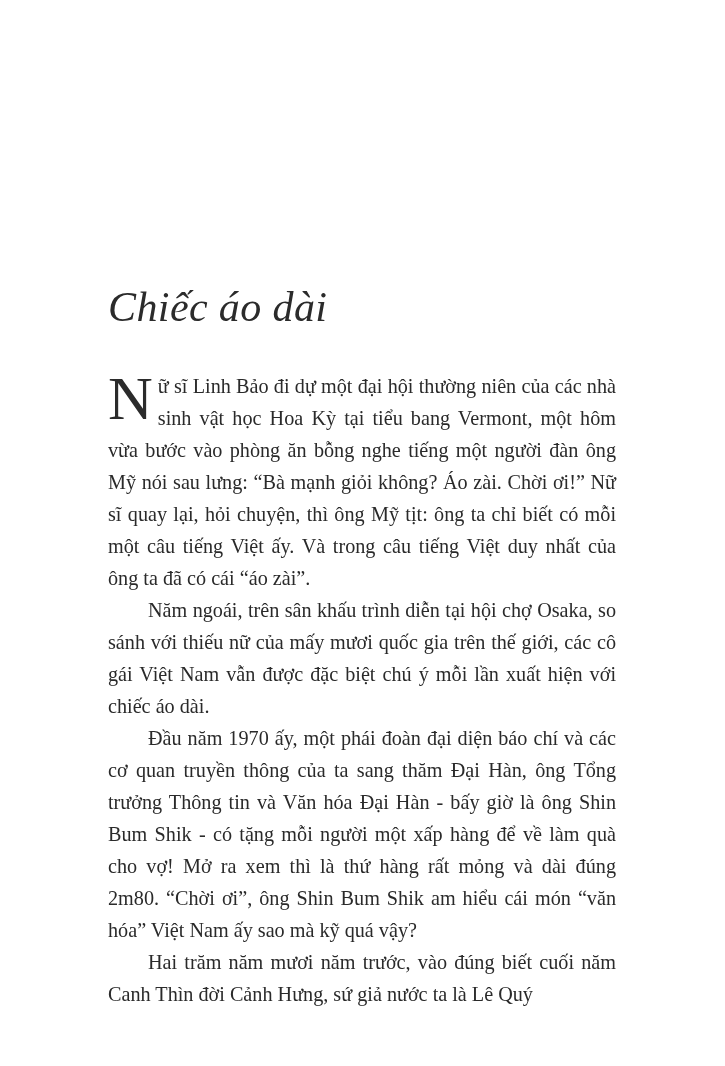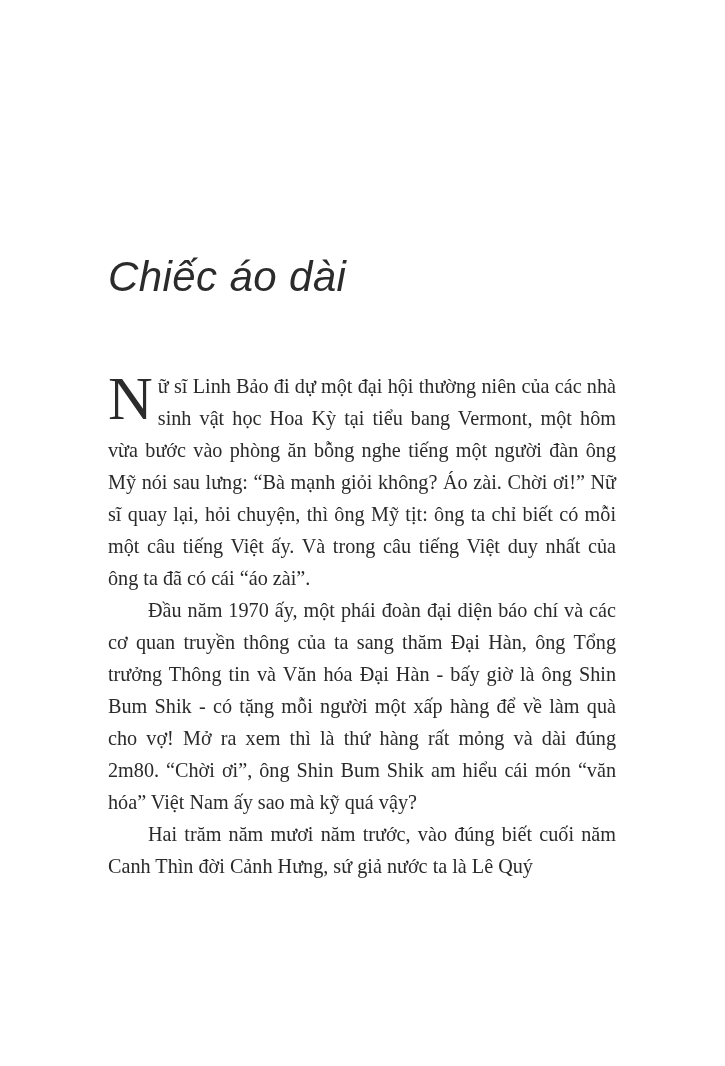--- a/index.html
+++ b/index.html
@@ -19,23 +19,23 @@
     width: 725px;
     height: 1066px;
     background: #ffffff;
     overflow: hidden;
     box-sizing: border-box;
   }
 
   .chapter-title {
     position: absolute;
     left: 108px;
-    top: 222px;
+    top: 252px;
     width: 508px;
-    font-family: Liberation Sans, sans-serif;
+    font-family: Liberation Serif, serif;
     font-style: italic;
     font-weight: 400;
     font-size: 42px;
     line-height: 54px;
     letter-spacing: 0.4px;
     color: #2b2b2b;
     white-space: nowrap;
   }
 
   .body-text {
@@ -80,20 +80,21 @@
 <body>
 
 <div class="page">
 
   <h1 class="chapter-title">Chiếc áo dài</h1>
 
   <div class="body-text">
 
     <p class="para first-para"><span class="dropcap">N</span><span>ữ sĩ Linh Bảo đi dự một đại hội thường niên của các nhà sinh vật học Hoa Kỳ tại tiểu bang Vermont, một hôm vừa bước vào phòng ăn bỗng nghe tiếng một người đàn ông Mỹ nói sau lưng: “Bà mạnh giỏi không? Áo zài. Chời ơi!” Nữ sĩ quay lại, hỏi chuyện, thì ông Mỹ tịt: ông ta chỉ biết có mỗi một câu tiếng Việt ấy. Và trong câu tiếng Việt duy nhất của ông ta đã có cái “áo zài”.</span></p>
 
+    <p class="para indented">Năm ngoái, trên sân khấu trình diễn tại hội chợ Osaka, so sánh với thiếu nữ của mấy mươi quốc gia trên thế giới, các cô gái Việt Nam vẫn được đặc biệt chú ý mỗi lần xuất hiện với chiếc áo dài.</p>
 
     <p class="para indented">Đầu năm 1970 ấy, một phái đoàn đại diện báo chí và các cơ quan truyền thông của ta sang thăm Đại Hàn, ông Tổng trưởng Thông tin và Văn hóa Đại Hàn - bấy giờ là ông Shin Bum Shik - có tặng mỗi người một xấp hàng để về làm quà cho vợ! Mở ra xem thì là thứ hàng rất mỏng và dài đúng 2m80. “Chời ơi”, ông Shin Bum Shik am hiểu cái món “văn hóa” Việt Nam ấy sao mà kỹ quá vậy?</p>
 
     <p class="para indented">Hai trăm năm mươi năm trước, vào đúng biết cuối năm Canh Thìn đời Cảnh Hưng, sứ giả nước ta là Lê Quý</p>
 
   </div>
 
 </div>
 
 </body></html>

